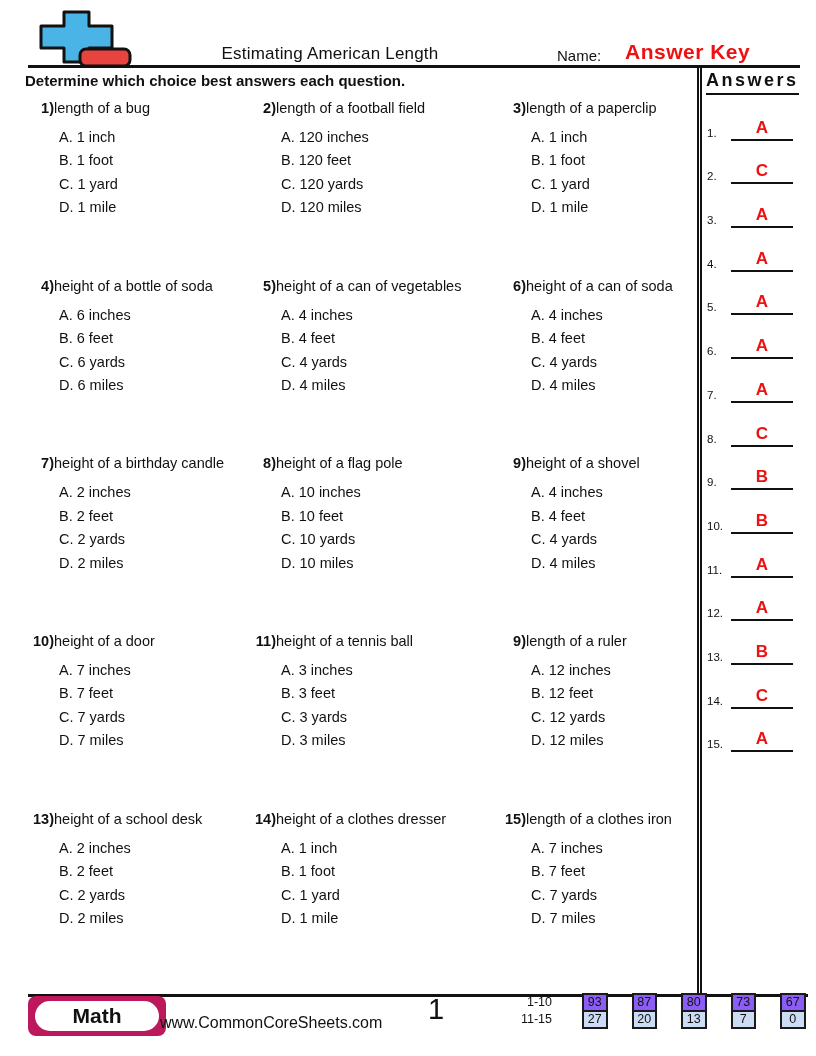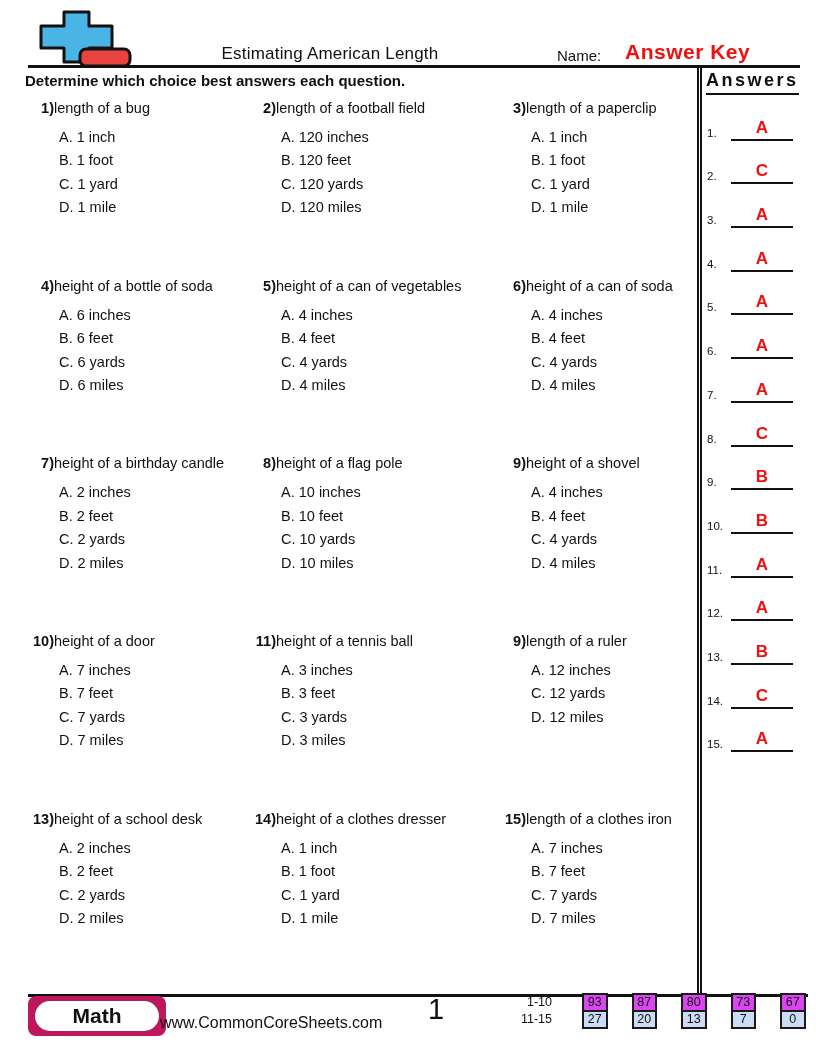--- a/index.html
+++ b/index.html
@@ -45,21 +45,21 @@
   .website{position:absolute; left:160px; top:1014px; font-size:16px;text-align:center;}
   .page-number{position:absolute; left:428px; top:993px; font-size:29px;}
   .score-table{position:absolute; left:502px; top:993px;}
   .score-row{display:flex; height:19px;gap:26px;}
   .score-row + .score-row{margin-top:-2px;}
   .score-label{width:50px; text-align:right; padding-right:4px; font-size:12.5px; line-height:19px;}
   .score-cell{width:25.5px; height:19px; box-sizing:border-box; border:2px solid #1a1a1a;
     font-size:12.5px; line-height:15px; text-align:center; background:#fff;}
   .score-cell + .score-cell{margin-left:-2px;}
   .score-cell.blue{background:var(--score_highlight);}
-  .score-cell.plain{background:#d946ef;}
+  .score-cell.plain{background:#8b5cf6;}
 </style>
 </head>
 <body>
 
 <div class="page">
 
   <svg class="logo" width="100" height="60" viewBox="0 0 100 60">
     <path d="M32,3 H57 V17 H80 V39 H57 V53 H32 V39 H9 V17 H32 Z" style="fill:var(--logo_blue); stroke:#111; stroke-width:3; stroke-linejoin:round;"></path>
     <rect x="48" y="40" width="50" height="17" rx="6" style="fill:var(--logo_red); stroke:#111; stroke-width:3;"></rect>
   </svg>
@@ -310,20 +310,21 @@
         </div>
       </div>
 
       <div class="q">
         <div class="q-head">
           <span class="q-num">9)</span>
           <span class="q-prompt">length of a ruler</span>
         </div>
         <div class="q-choices">
           <div class="q-choice">A. 12 inches</div>
+          <div class="q-choice">B. 12 feet</div>
           <div class="q-choice">C. 12 yards</div>
           <div class="q-choice">D. 12 miles</div>
         </div>
       </div>
 
       <div class="q">
         <div class="q-head">
           <span class="q-num">13)</span>
           <span class="q-prompt">height of a school desk</span>
         </div>

